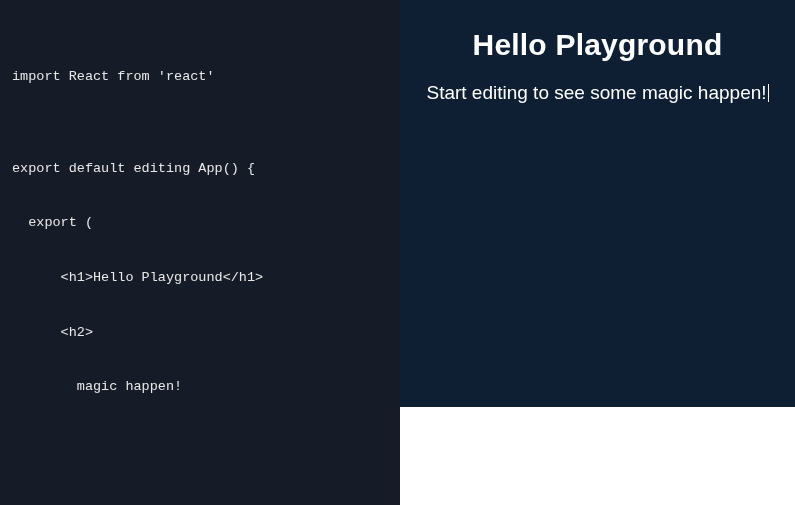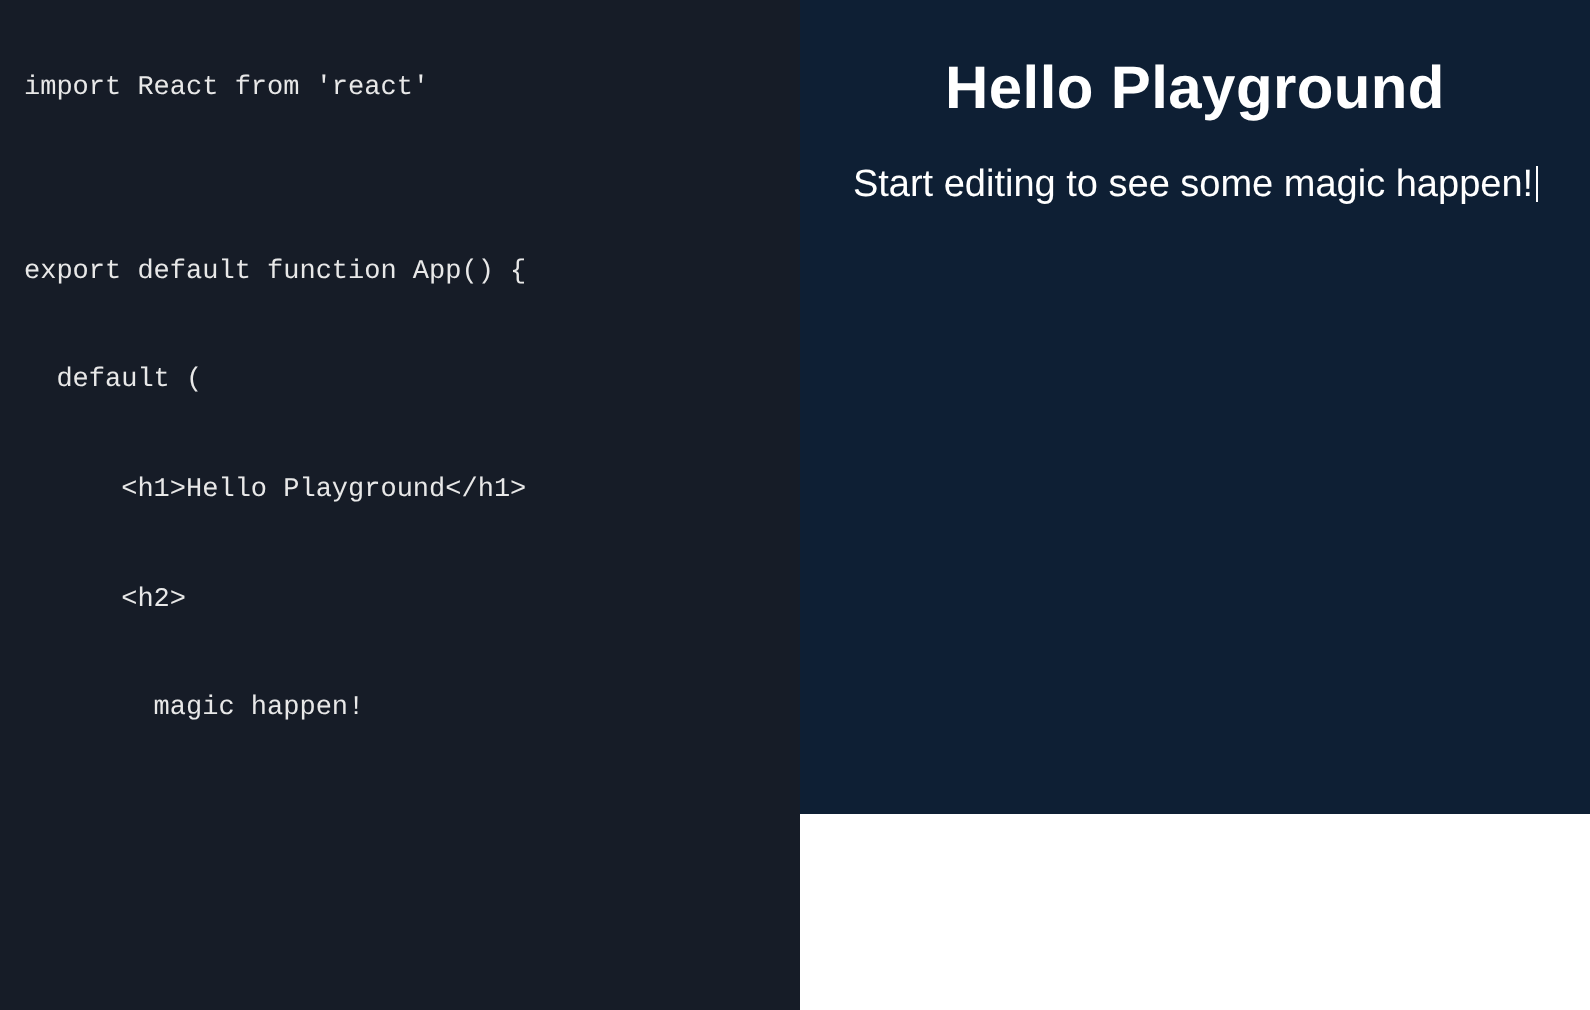--- a/index.html
+++ b/index.html
@@ -12,21 +12,21 @@
       height: 505px;
       display: flex;
       font-family: 'Segoe UI', Tahoma, Geneva, Verdana, sans-serif;
       overflow: hidden;
     }
     .editor-pane {
       width: 400px;
       height: 505px;
       background: #161c27;
       color: #e8e8e8;
-      padding: 0 12px;
+      padding: 32px 12px;
       font-family: Consolas, 'Courier New', monospace;
       font-size: 13.5px;
       line-height: 1.35;
       white-space: pre;
       overflow: hidden;
       position: relative;
     }
     .editor-pane .code-line {
       display: block;
     }
@@ -69,22 +69,22 @@
       position: relative;
       top: -1px;
     }
   </style>
 </head>
 <body>
 
 <div class="editor-pane">
   <span class="code-line">import React from 'react'</span>
   <span class="code-line"></span>
-  <span class="code-line">export default function App() {</span>
-  <span class="code-line">  default (</span>
+  <span class="code-line">export default editing App() {</span>
+  <span class="code-line">  export (</span>
   <span class="code-line">      &lt;h1&gt;Hello Playground&lt;/h1&gt;</span>
   <span class="code-line">      &lt;h2&gt;</span>
   <span class="code-line">        magic happen!</span>
   
   
   
   
   <div class="resize-handle">
     
   </div>

